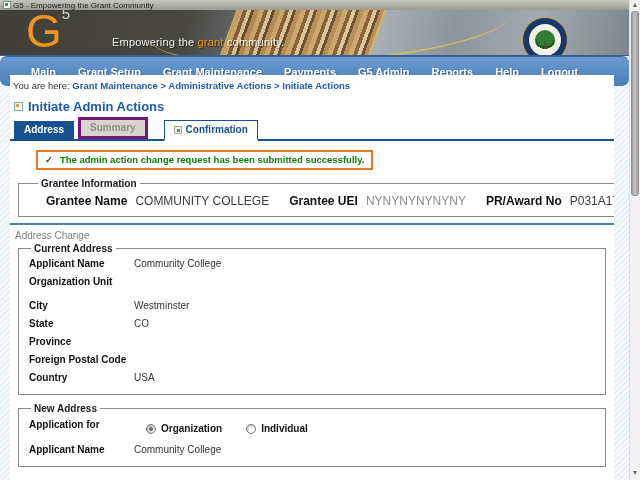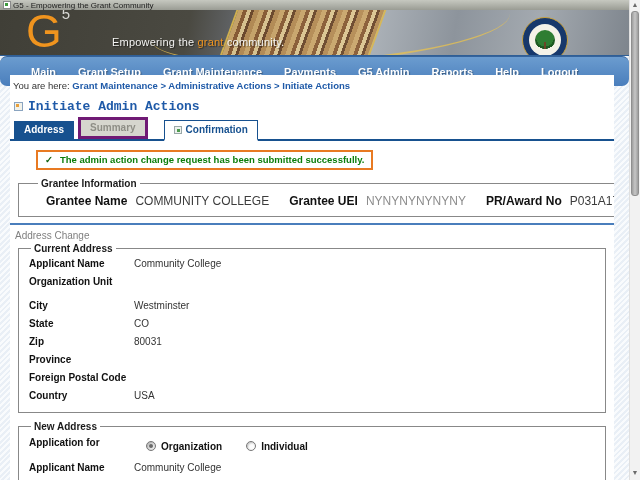--- a/index.html
+++ b/index.html
@@ -60,21 +60,21 @@
     padding:0 11px; text-shadow:1px 1px 1px rgba(0,0,0,.35); cursor:pointer; white-space:nowrap;
   }
   
   .content{
     position:absolute; left:10px; top:75px; width:604px; height:405px;
     background:#ffffff; overflow:hidden;
   }
   .breadcrumb{ padding:5px 0 0 3px; font-size:9.5px; color:#222; }
   .bc-prefix{ color:#333; }
   .bc-path{ color:var(--link_blue,#1f5aa8); font-weight:bold; cursor:pointer; }
-  .page-title-row{ margin:8px 0 0 4px; display:flex; align-items:center;font-family:Liberation Mono, monospace; }
+  .page-title-row{ margin:8px 0 0 4px; display:flex; align-items:center; }
   .pt-icon{ width:9px; height:9px; border:1px solid #8aa4c0; background:#f2f2ea; position:relative; flex:none; }
   .pt-icon::after{ content:""; position:absolute; left:1px; top:1px; width:3px; height:3px; background:#e8a03c; }
   .page-title-row h1{ font-size:13px; color:var(--link_blue,#1f5aa8); margin-left:5px; font-weight:bold; }
   
   .tabs{ margin-top:3px; display:flex; align-items:flex-end; padding-left:4px; border-bottom:2px solid var(--tab_dark_blue,#17518f); }
   .tab{ font-size:10px; font-weight:bold; padding:2px 9px 3px; margin-right:4px; cursor:pointer; white-space:nowrap; }
   .tab-dark{ background:var(--tab_dark_blue,#17518f); color:#fff; border:1px solid var(--tab_dark_blue,#17518f); }
   .tab-gray{ background:#d6d6ce; color:#8e8e86; border:3px solid #701a75; }
   .tab-active{
     background:#fff; color:var(--tab_dark_blue,#17518f);
@@ -102,21 +102,21 @@
   .blue-divider{ margin-top:6px; height:2px; background:#4a7ebc; }
   .section-label{ margin:5px 0 2px 5px; font-size:10px; color:#808080; }
   .addr{ padding:4px 10px 4px; }
   .frow{ display:flex; font-size:10px; line-height:11px; margin-bottom:7px; min-height:11px; }
   .frow.gap{ margin-top:13px; }
   .flabel{ width:105px; flex:none; font-weight:bold; color:#111; }
   .fvalue{ color:#333; }
   .addr-new{ margin-top:8px; }
   .radio-row .flabel{ padding-top:1px; }
   .radio-group{ display:flex; gap:24px; margin-left:12px; margin-top:5px; align-items:center; }
-  .radio-opt{ display:flex; align-items:flex-start; font-size:10px; font-weight:bold; color:#111; cursor:pointer; }
+  .radio-opt{ display:flex; align-items:center; font-size:10px; font-weight:bold; color:#111; cursor:pointer; }
   .radio{
     width:10px; height:10px; border-radius:50%; border:1px solid #777;
     background:#fdfdfd; box-shadow:inset 1px 1px 2px rgba(0,0,0,.25);
     margin-right:5px; flex:none;
   }
   .radio.checked{ background:#e6e6e6; }
   .radio .dot{ display:none; }
   .radio.checked .dot{ display:block; width:4px; height:4px; border-radius:50%; background:#6a6a6a; margin:2px auto 0; }
   .radio-row{ margin-bottom:10px; }
   
@@ -223,24 +223,20 @@
       <span class="flabel">Organization Unit</span>
       <span class="fvalue"></span>
     </div>
     <div class="frow gap">
       <span class="flabel">City</span>
       <span class="fvalue">Westminster</span>
     </div>
     <div class="frow">
       <span class="flabel">State</span>
       <span class="fvalue">CO</span>
-    </div>
-    <div class="frow">
-      <span class="flabel">Zip</span>
-      <span class="fvalue">80031</span>
     </div>
     <div class="frow">
       <span class="flabel">Province</span>
       <span class="fvalue"></span>
     </div>
     <div class="frow">
       <span class="flabel">Foreign Postal Code</span>
       <span class="fvalue"></span>
     </div>
     <div class="frow">

